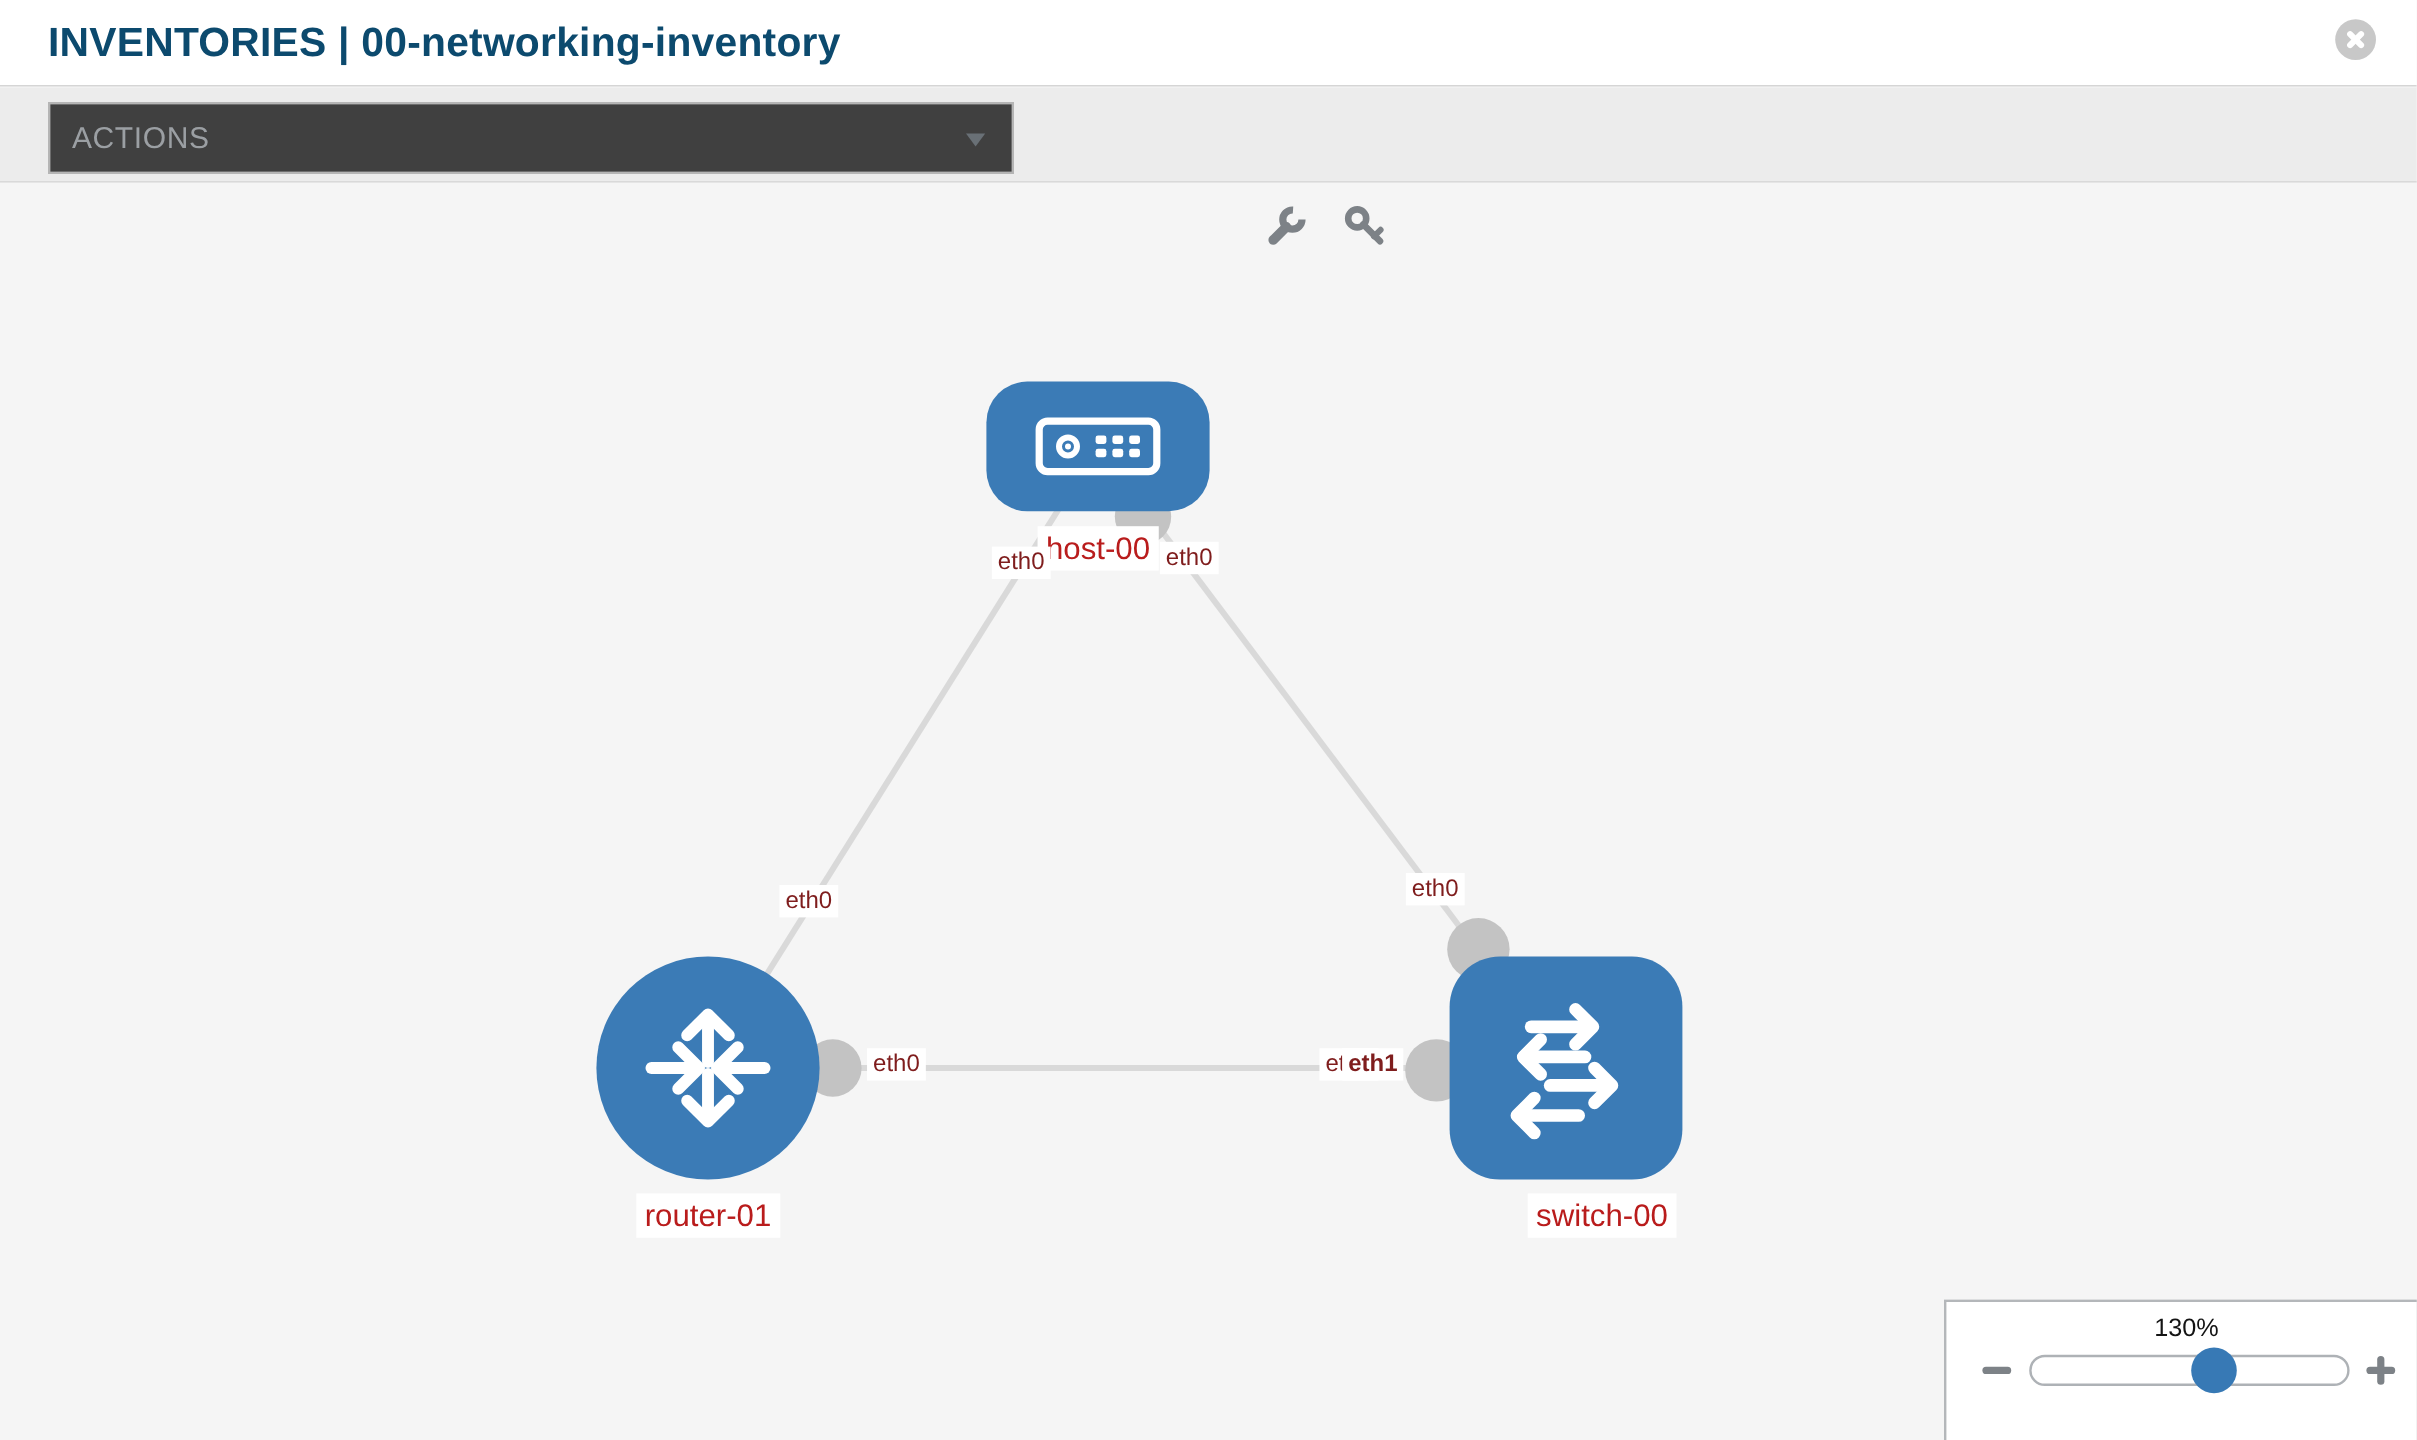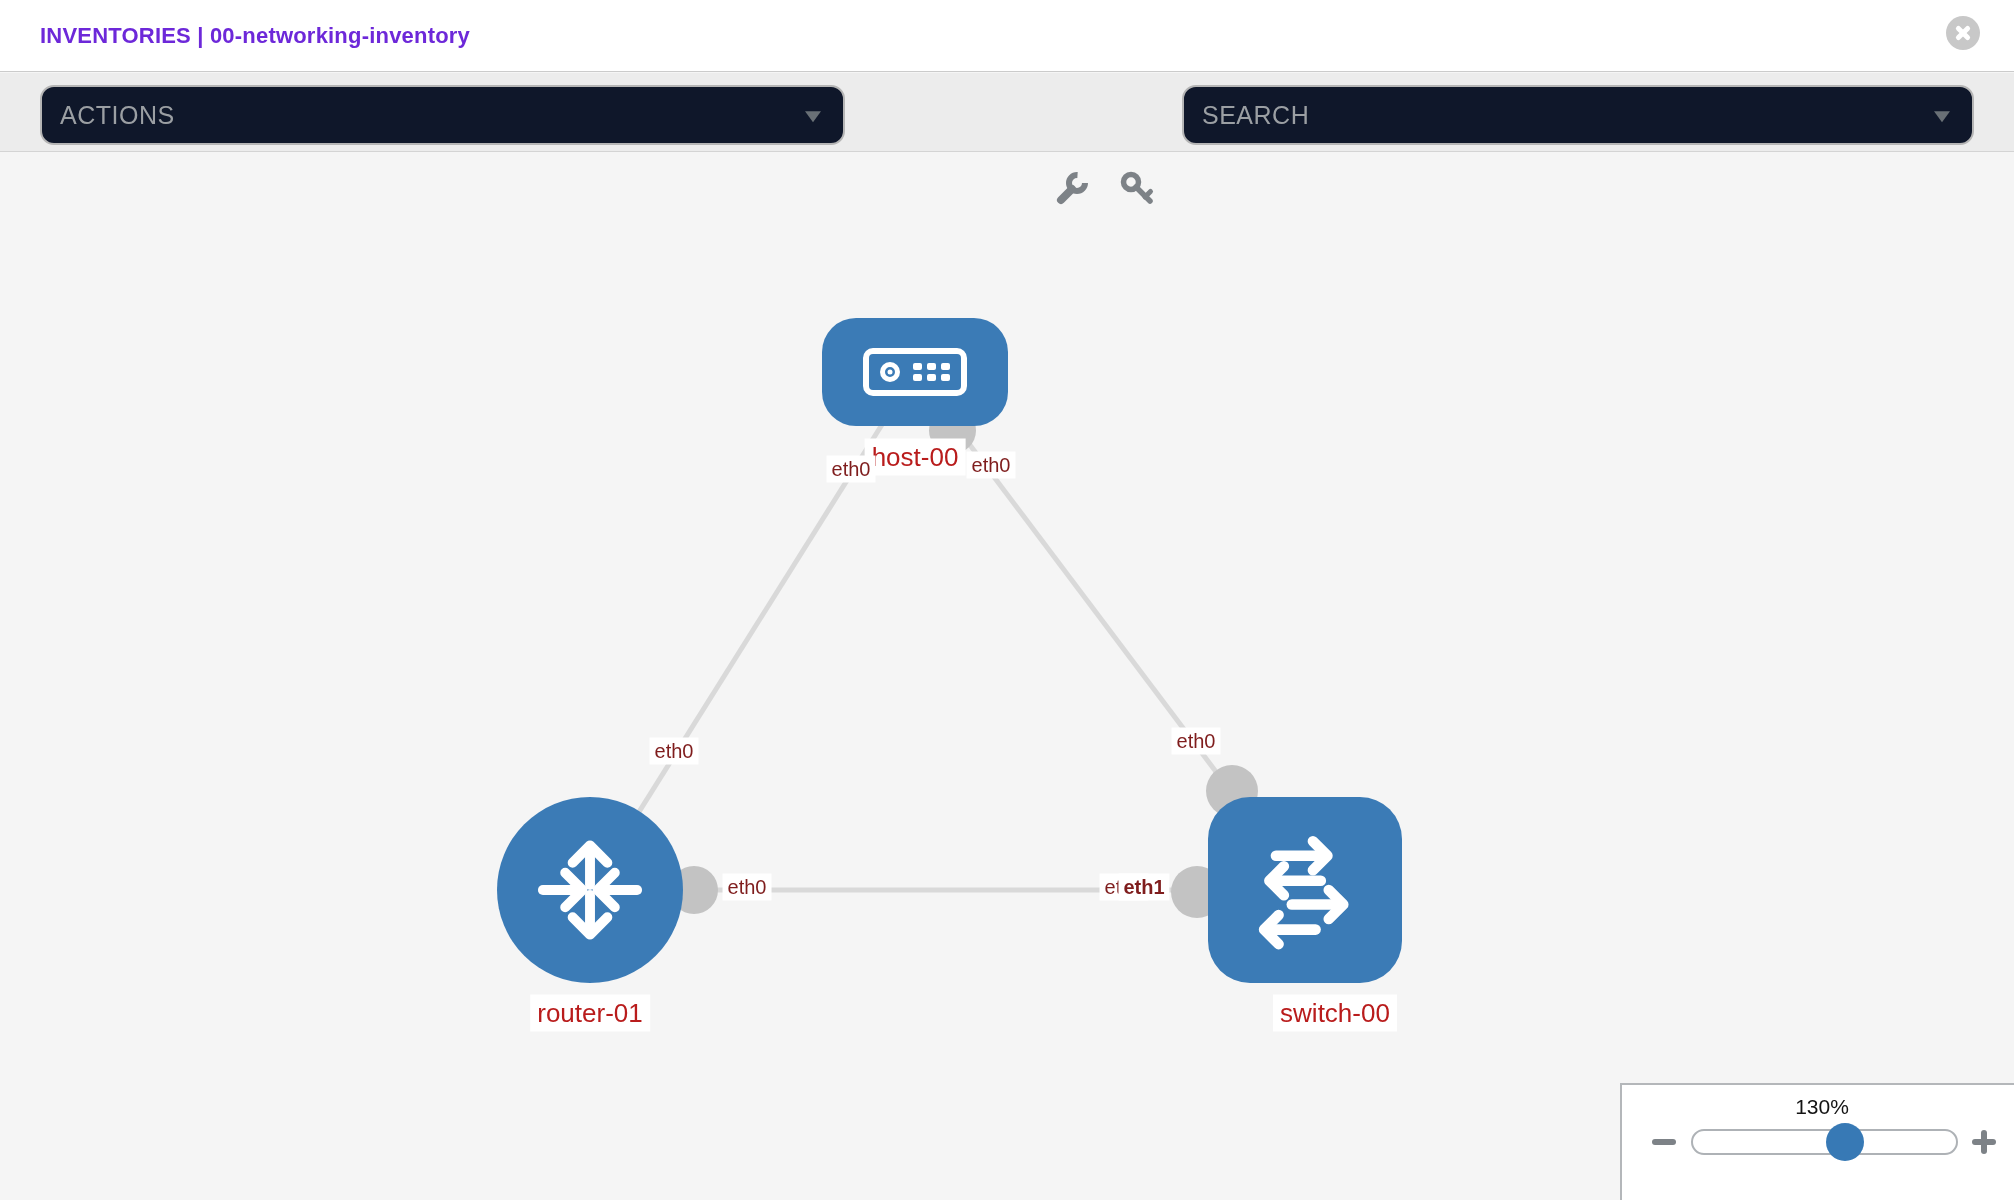--- a/index.html
+++ b/index.html
@@ -6,41 +6,41 @@
   html, body { width: 2014px; height: 1200px; overflow: hidden; }
   body { font-family: "Liberation Sans", sans-serif; background: #f5f5f5; position: relative; }
 
   
   .header {
     position: absolute; left: 0; top: 0; width: 2014px; height: 72px;
     background: #ffffff; border-bottom: 1px solid #cbcbcb; z-index: 10;
   }
   .page-title {
     position: absolute; left: 40px; top: 50%; transform: translateY(-50%);
-    font-size: 22px; font-weight: bold; color: #6d28d9; letter-spacing: 0.2px;
+    font-size: 34px; font-weight: bold; color: #0c4a6e; letter-spacing: 0.2px;
   }
   .close-btn {
     position: absolute; left: 1946px; top: 16px; width: 34px; height: 34px;
     border-radius: 50%; background: #c8c8c8; cursor: pointer;
   }
   .close-btn .bar {
     position: absolute; left: 50%; top: 50%; width: 18px; height: 5px;
     background: #ffffff; border-radius: 2.5px;
   }
   .close-btn .bar.b1 { transform: translate(-50%,-50%) rotate(45deg); }
   .close-btn .bar.b2 { transform: translate(-50%,-50%) rotate(-45deg); }
 
   
   .toolbar {
     position: absolute; left: 0; top: 73px; width: 2014px; height: 79px;
     background: #ececec; border-bottom: 1px solid #d4d4d4; z-index: 10;
   }
   .select {
-    position: absolute; top: 12px; height: 60px; background: #0f172a;
-    border: 2px solid #b5b5b5; border-radius: 14px;
+    position: absolute; top: 12px; height: 60px; background: #404040;
+    border: 2px solid #b5b5b5; border-radius: 0;
     display: flex; align-items: center; cursor: pointer;
   }
   .select .sel-text {
     margin-left: 18px; font-size: 25px; color: #9b9fa3; letter-spacing: 0.5px;
   }
   .select .caret {
     position: absolute; right: 22px; top: 50%; transform: translateY(-35%);
     width: 0; height: 0; border-left: 8px solid transparent;
     border-right: 8px solid transparent; border-top: 11px solid #697076;
   }
@@ -127,24 +127,20 @@
   </div>
 
   <div class="tool-icon key">
     <svg width="46" height="40" viewBox="0 0 40 40">
       <circle cx="13" cy="13" r="7.5" fill="none" stroke="#7d8287" stroke-width="5.5"></circle>
       <line x1="18" y1="18" x2="32" y2="32" stroke="#7d8287" stroke-width="5.5" stroke-linecap="round"></line>
       <line x1="27" y1="28" x2="32.5" y2="22.5" stroke="#7d8287" stroke-width="5" stroke-linecap="round"></line>
     </svg>
   </div>
 
-  <div class="select search">
-    <span class="sel-text">SEARCH</span>
-    <span class="caret"></span>
-  </div>
 </div>
 
 <div class="canvas">
 
   <svg class="links" width="2014" height="1048">
     <line x1="915" y1="220" x2="590" y2="738" stroke="#d9d9d9" stroke-width="5"></line>
     <line x1="915" y1="220" x2="1305" y2="738" stroke="#d9d9d9" stroke-width="5"></line>
     <line x1="590" y1="738" x2="1305" y2="738" stroke="#d9d9d9" stroke-width="5"></line>
   </svg>
 

